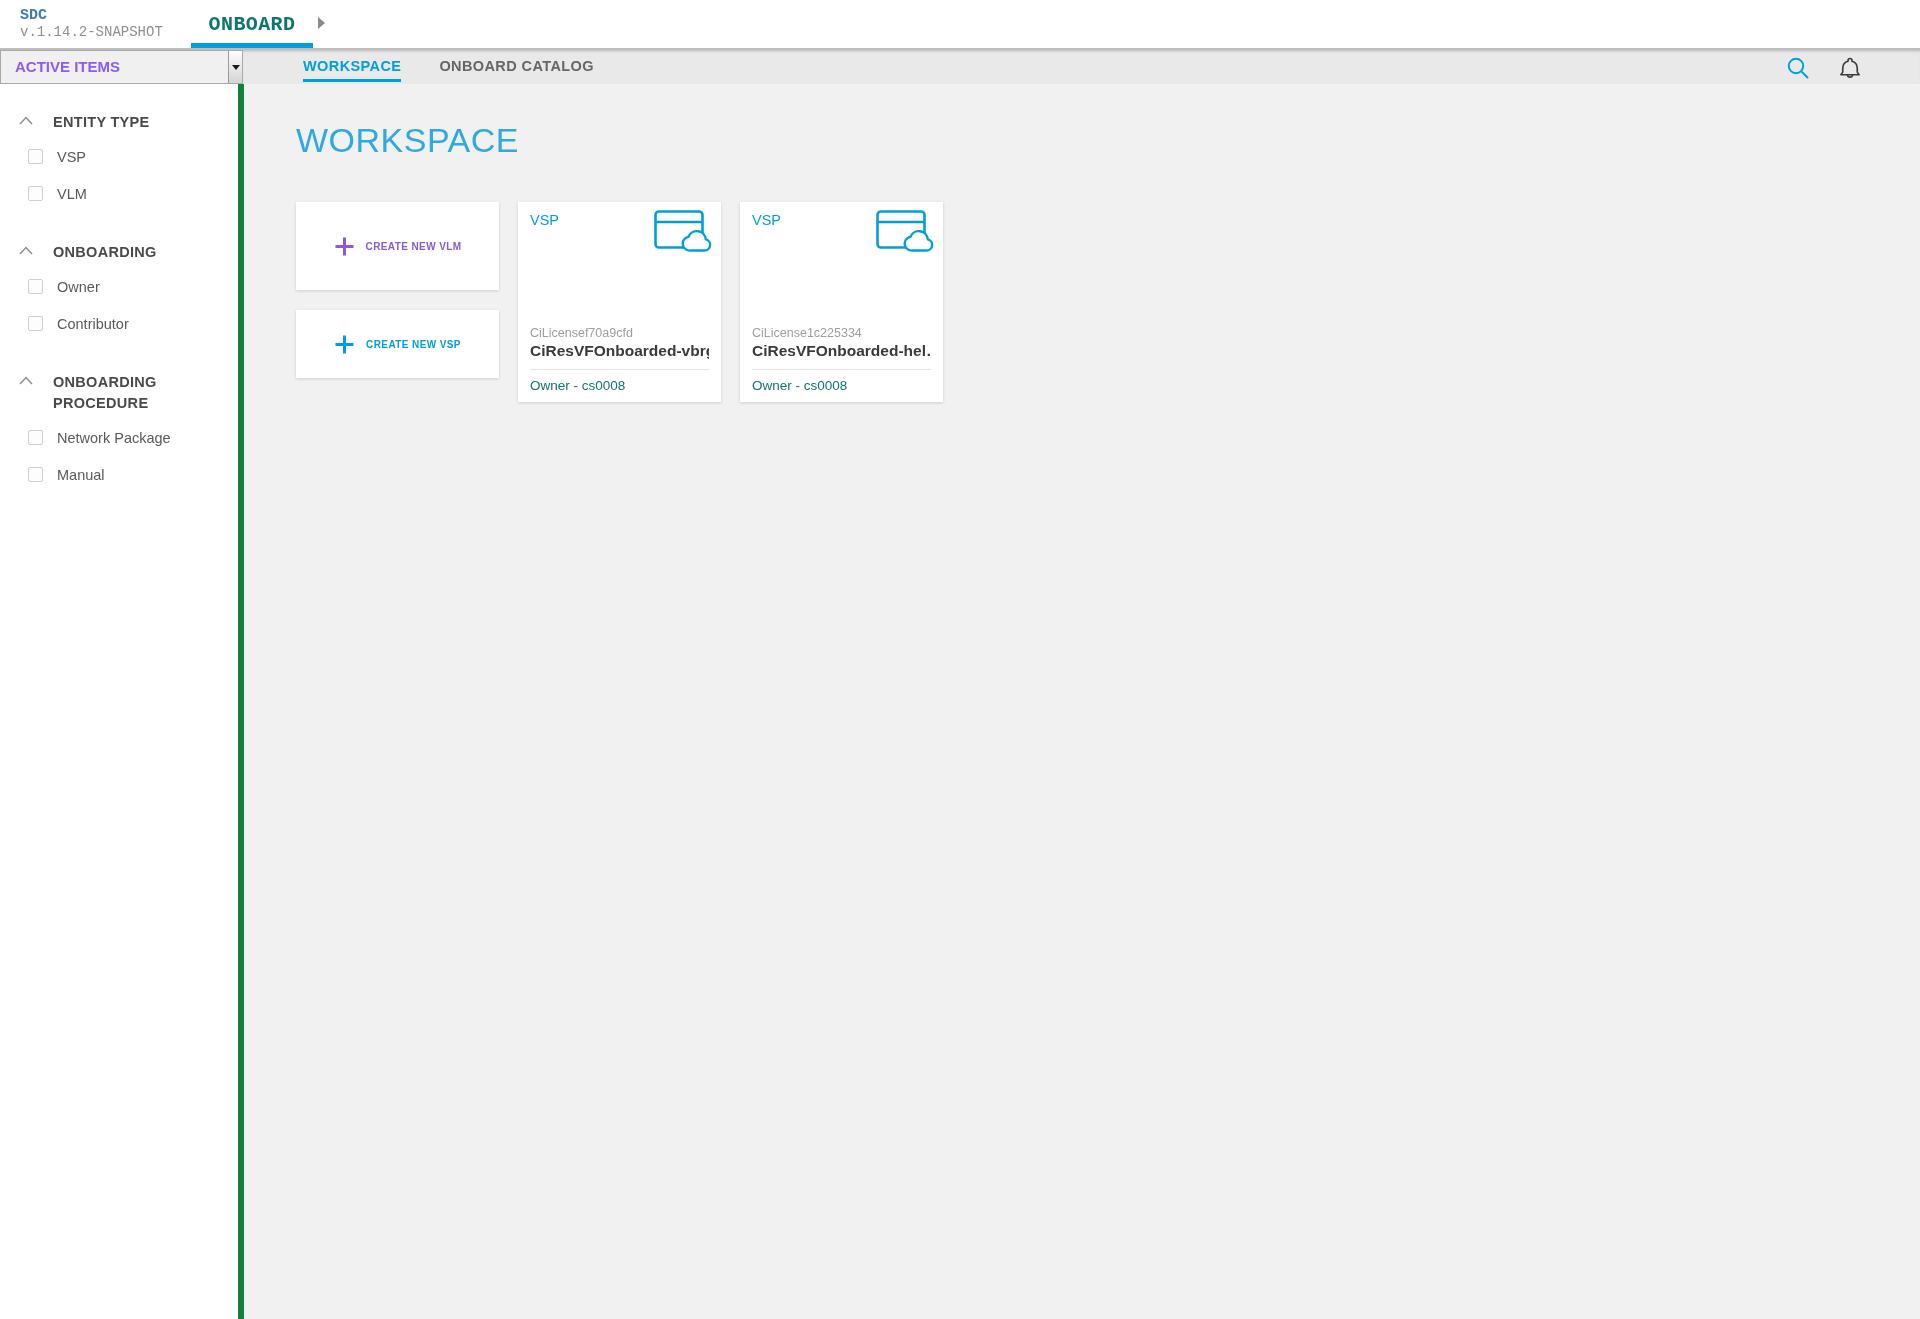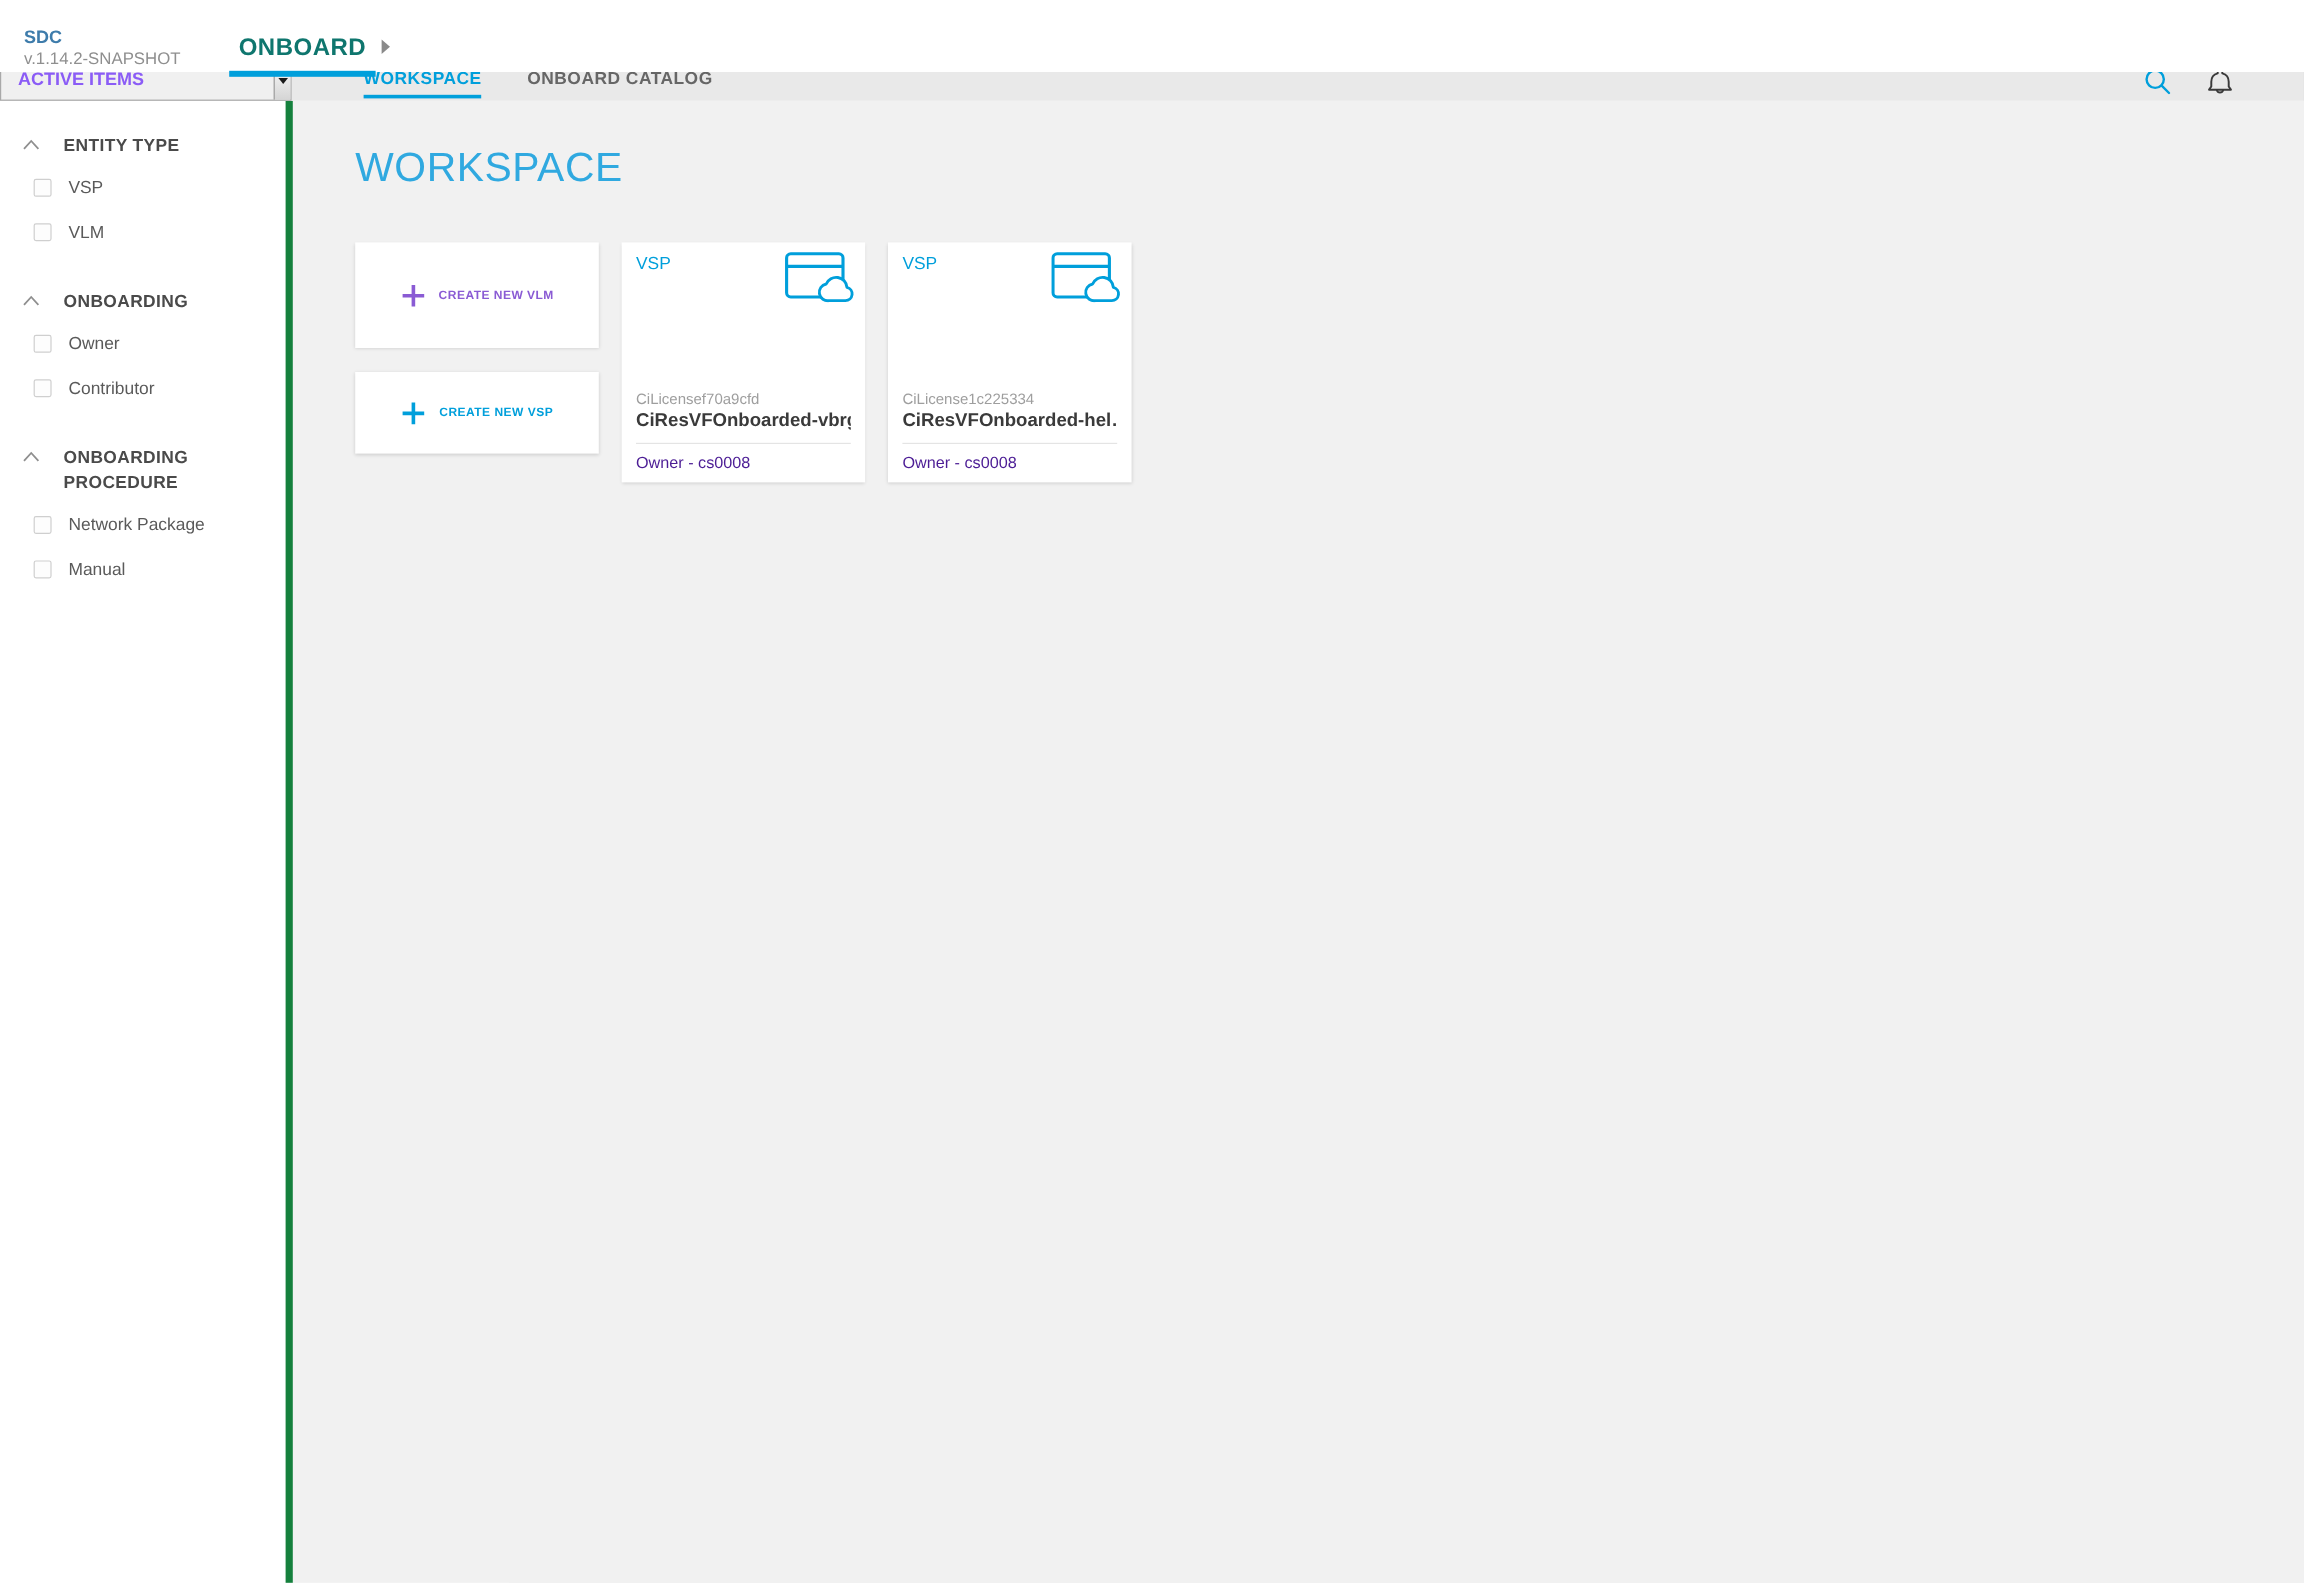--- a/index.html
+++ b/index.html
@@ -4,21 +4,21 @@
 <style>
   * { margin:0; padding:0; box-sizing:border-box; }
   html,body { width:1920px; height:1319px; }
   body {
     font-family:"Liberation Sans","DejaVu Sans",sans-serif;
     background:#fff; color:#333; overflow:hidden;
   }
   .app { position:relative; width:1920px; height:1319px; background:#fff; }
 
   
-  .header { position:absolute; top:16px; left:0; right:0; height:44px; background:#fff; z-index:5; }
+  .header { position:absolute; top:0; left:0; right:0; height:44px; background:#fff; z-index:5;font-family:Liberation Mono, monospace; }
   .logo { position:absolute; left:20px; top:7px; line-height:1.15; cursor:pointer; }
   .logo-title { font-size:15px; font-weight:bold; color:#3e7cab; }
   .logo-version { font-size:14px; color:#8f8f8f; }
   .top-tab { position:absolute; left:191px; top:0; width:122px; height:48px; text-align:center; cursor:pointer; }
   .top-tab-label { display:inline-block; margin-top:13px; font-size:20px; font-weight:bold; color:#0f766e; letter-spacing:.4px; }
   .top-tab-underline { position:absolute; left:0; bottom:0; width:100%; height:5px; background:#009fdb; }
   .top-caret { position:absolute; left:318px; top:17px; width:0; height:0;
     border-left:7px solid #8a8a8a; border-top:6px solid transparent; border-bottom:6px solid transparent; cursor:pointer; }
 
   
@@ -67,21 +67,21 @@
   .create-card.vsp .create-label, .create-card.vsp svg { color:#009fdb; }
   .entity-card { position:relative; width:203px; height:200px; background:#fff;
     box-shadow:0 1px 3px rgba(0,0,0,.15); cursor:pointer; }
   .entity-type { position:absolute; left:12px; top:10px; font-size:14.5px; color:#009fdb; }
   .entity-icon { position:absolute; right:9px; top:8px; }
   .entity-bottom { position:absolute; left:12px; right:12px; bottom:9px; }
   .entity-vendor { font-size:12.5px; color:#9e9e9e; white-space:nowrap; overflow:hidden; }
   .entity-name { margin-top:2px; font-size:15.5px; font-weight:bold; color:#3a3a3a;
     white-space:nowrap; overflow:hidden; }
   .entity-divider { height:1px; background:#e4e4e4; margin:9px 0 8px 0; }
-  .entity-owner { font-size:13.5px; color:#4c1d95; }
+  .entity-owner { font-size:13.5px; color:#0f766e; }
 </style>
 </head>
 <body>
 
 <div class="app">
 
   <div class="header">
     <div class="logo">
       <div class="logo-title">SDC</div>
       <div class="logo-version">v.1.14.2-SNAPSHOT</div>

